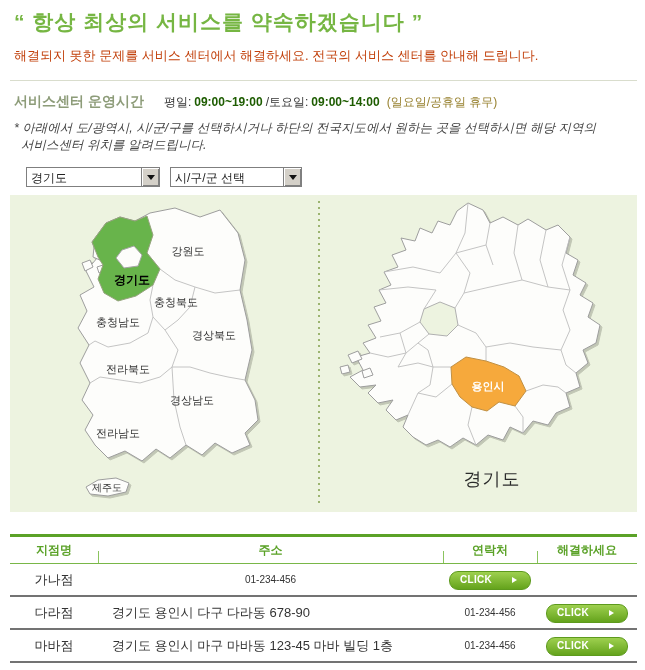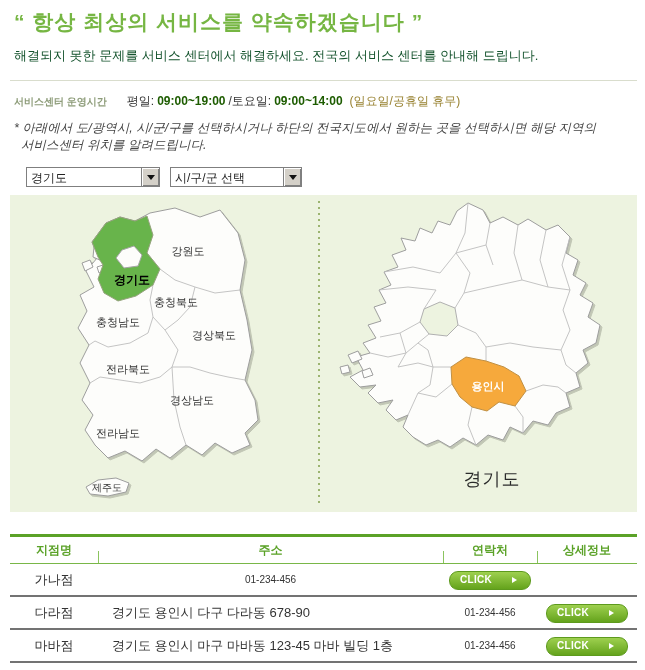--- a/index.html
+++ b/index.html
@@ -1,26 +1,26 @@
 <!DOCTYPE html>
 <html><head>
 <meta charset="utf-8">
 <style>
   html,body{margin:0;padding:0;background:#fff;}
   body{font-family:"Liberation Sans","DejaVu Sans",sans-serif;}
   #stage{position:relative;width:645px;height:670px;background:#fff;overflow:hidden;}
 
   
   .quote{position:absolute;left:14px;top:8px;font-size:21px;font-weight:bold;color:#76b643;letter-spacing:1px;white-space:nowrap;}
-  .subtitle{position:absolute;left:14px;top:47px;font-size:13px;color:#14532d;}
+  .subtitle{position:absolute;left:14px;top:47px;font-size:13px;color:#c2410c;}
   .divider{position:absolute;left:10px;width:627px;height:1px;background:#d9ddcd;}
 
   
   .hours{position:absolute;left:14px;top:93px;display:flex;align-items:baseline;white-space:nowrap;}
-  .hours .h-title{font-size:10px;font-weight:bold;color:#8d9c79;margin-right:20px;}
+  .hours .h-title{font-size:14px;font-weight:bold;color:#8d9c79;margin-right:20px;}
   .hours .h-part{font-size:12px;color:#333;}
   .hours .h-time{font-size:12px;font-weight:bold;color:#1d5c00;margin:0 3px;}
   .hours .h-closed{font-size:12px;color:#97802e;margin-left:4px;}
 
   
   .instr{position:absolute;left:14px;top:120px;font-size:12.5px;color:#444;line-height:17px;font-style:italic;}
   .instr .l2{padding-left:7px;}
 
   
   .select{position:absolute;top:167px;height:20px;background:#fff;border:1px solid #7f7f7f;box-sizing:border-box;display:flex;align-items:stretch;cursor:pointer;}
@@ -164,21 +164,21 @@
     </svg>
 
     <div class="region-caption">경기도</div>
   </div>
 
   <div class="store-table">
     <div class="thead">
       <div class="hc">지점명</div>
       <div class="hc">주소</div>
       <div class="hc">연락처</div>
-      <div class="hc">상세정보</div>
+      <div class="hc">해결하세요</div>
       <div class="tick" style="left:88px;"></div>
       <div class="tick" style="left:433px;"></div>
       <div class="tick" style="left:527px;"></div>
     </div>
 
     <div class="trow">
       <div class="c-name">가나점</div>
       <div class="c-phone">01-234-456</div>
       <div class="c-btn"><span class="click-btn">
             <span>CLICK</span>

